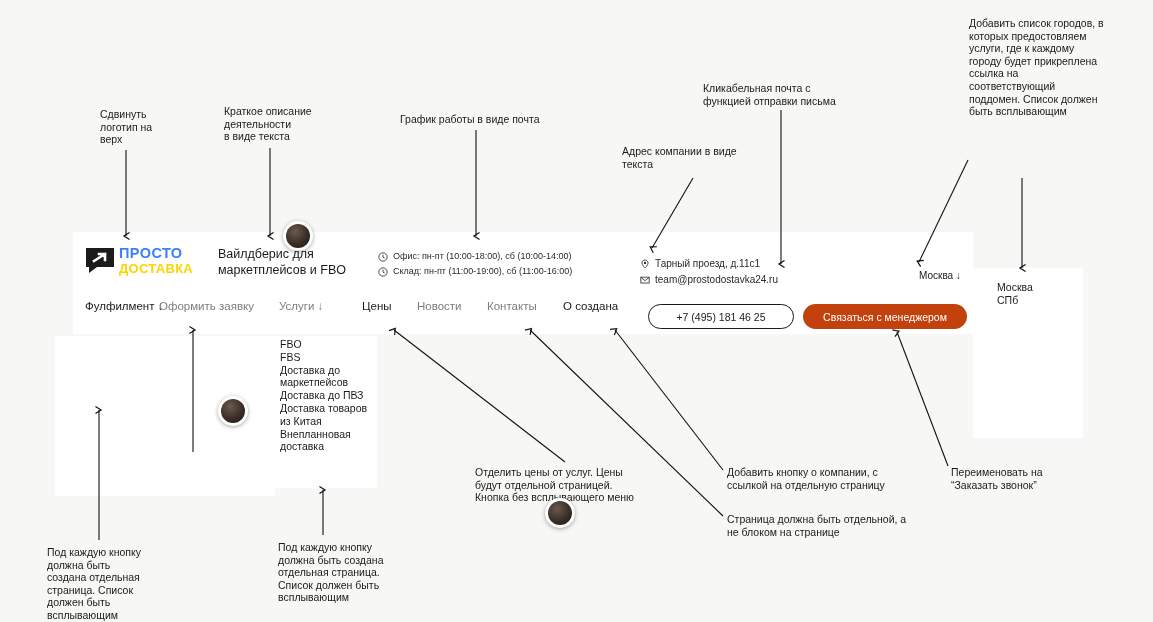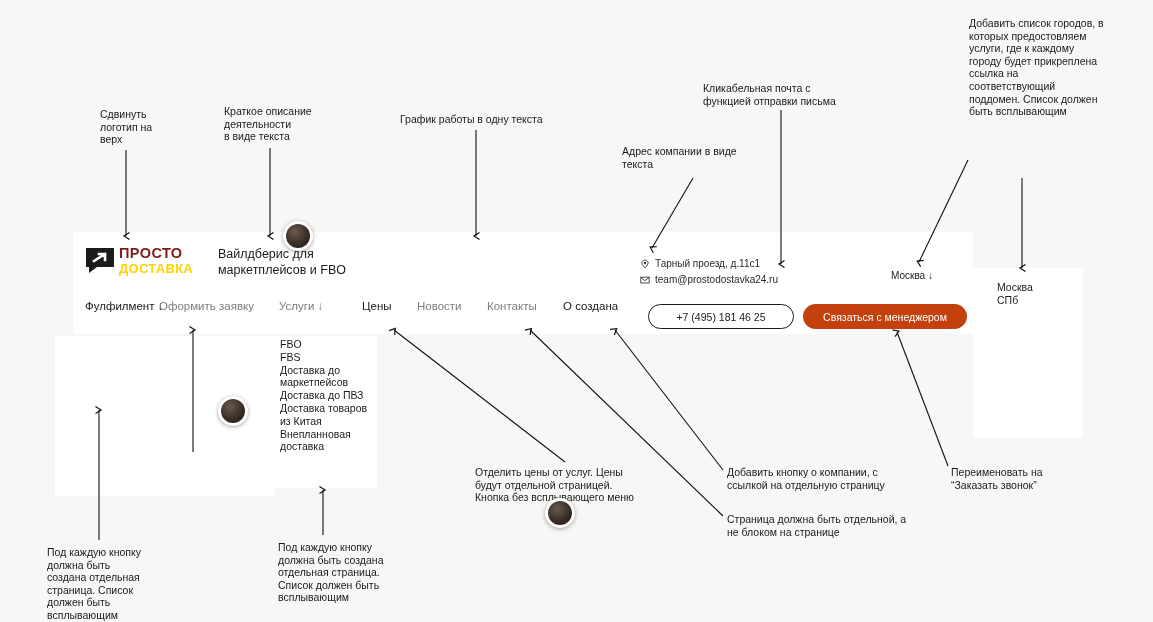--- a/index.html
+++ b/index.html
@@ -50,21 +50,21 @@
     width: 30px; height: 27px;
   }
   .logo-words {
     position: absolute;
     left: 34px; top: 1px;
   }
   .logo-l1 {
     font-size: 14.5px;
     font-weight: bold;
     letter-spacing: 0.4px;
-    color: #7f1d1d;
+    color: #3b82f6;
     line-height: 14px;
     font-family: "Liberation Sans", sans-serif;
   }
   .logo-l2 {
     font-size: 13px;
     font-weight: bold;
     letter-spacing: 0.3px;
     color: #ffd300;
     line-height: 14px;
     margin-top: 2px;
@@ -101,21 +101,21 @@
     gap: 5px;
     white-space: nowrap;
   }
   .ic {
     width: 10px; height: 10px;
     display: inline-block;
     flex: 0 0 auto;
   }
   #city {
     position: absolute;
-    left: 818px;
+    left: 846px;
     top: 38px;
     font-size: 10px;
     color: #1a1a1a;
     white-space: nowrap;
   }
   #navbar {
     position: absolute;
     left: 0; top: 56px;
     width: 900px; height: 46px;
   }
@@ -227,20 +227,36 @@
           <path d="M9 14 L20 7 M20 7 H14 M20 7 V13" stroke="#ffffff" stroke-width="2.6" fill="none" stroke-linecap="square"></path>
         </svg>
         <div class="logo-words">
           <div class="logo-l1">ПРОСТО</div>
           <div class="logo-l2">ДОСТАВКА</div>
         </div>
       </div>
 
       <div id="tagline">Вайлдберис для маркетплейсов и FBO</div>
 
+      <div id="hours">
+        <div class="row-ic">
+          <svg class="ic" viewBox="0 0 12 12">
+            <circle cx="6" cy="6" r="5" fill="none" stroke="#2a2a2a" stroke-width="1"></circle>
+            <path d="M6 3.2 V6.2 L8 7.4" stroke="#2a2a2a" stroke-width="1" fill="none"></path>
+          </svg>
+          <span>Офис:  пн-пт (10:00-18:00),  сб (10:00-14:00)</span>
+        </div>
+        <div class="row-ic">
+          <svg class="ic" viewBox="0 0 12 12">
+            <circle cx="6" cy="6" r="5" fill="none" stroke="#2a2a2a" stroke-width="1"></circle>
+            <path d="M6 3.2 V6.2 L8 7.4" stroke="#2a2a2a" stroke-width="1" fill="none"></path>
+          </svg>
+          <span>Склад:  пн-пт (11:00-19:00),  сб (11:00-16:00)</span>
+        </div>
+      </div>
 
       <div id="contacts">
         <div class="row-ic">
           <svg class="ic" viewBox="0 0 12 12">
             <path d="M6 1.2 C3.9 1.2 2.3 2.8 2.3 4.8 C2.3 7.4 6 10.8 6 10.8 C6 10.8 9.7 7.4 9.7 4.8 C9.7 2.8 8.1 1.2 6 1.2 Z" fill="none" stroke="#2a2a2a" stroke-width="1"></path>
             <circle cx="6" cy="4.8" r="1.4" fill="#2a2a2a"></circle>
           </svg>
           <span>Тарный проезд, д.11с1</span>
         </div>
         <div class="row-ic">
@@ -268,21 +284,21 @@
     <div id="btn-phone">+7 (495) 181 46 25</div>
     <div id="btn-manager">Связаться с менеджером</div>
   </div>
 
   <div class="ann" style="left:100px; top:108px; width:70px;">Сдвинуть
 логотип на
 верх</div>
   <div class="ann" style="left:224px; top:105px; width:110px;">Краткое описание
 деятельности
  в виде текста</div>
-  <div class="ann" style="left:400px; top:113px; width:190px;">График работы в одну текста</div>
+  <div class="ann" style="left:400px; top:113px; width:190px;">График работы в виде почта</div>
   <div class="ann" style="left:622px; top:145px; width:130px;">Адрес компании в виде
 текста</div>
   <div class="ann" style="left:969px; top:17px; width:152px;">Добавить список городов, в
 которых предостовляем
 услуги, где к каждому
 городу будет прикреплена
 ссылка на
 соответствующий
 поддомен. Список должен
 быть всплывающим</div>

